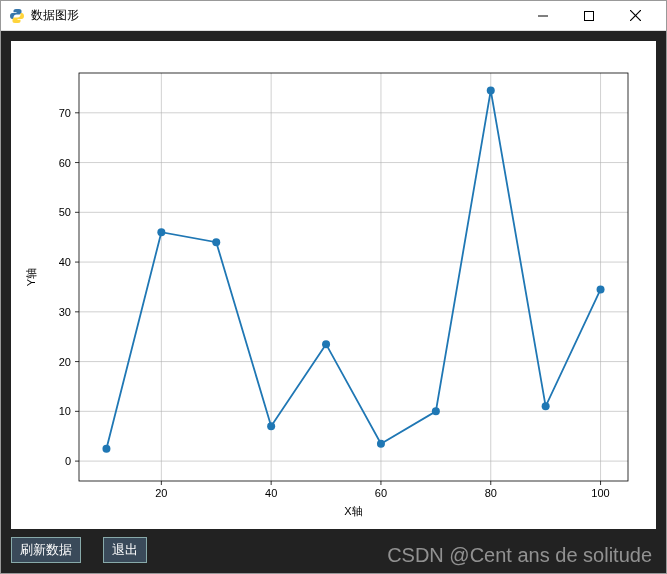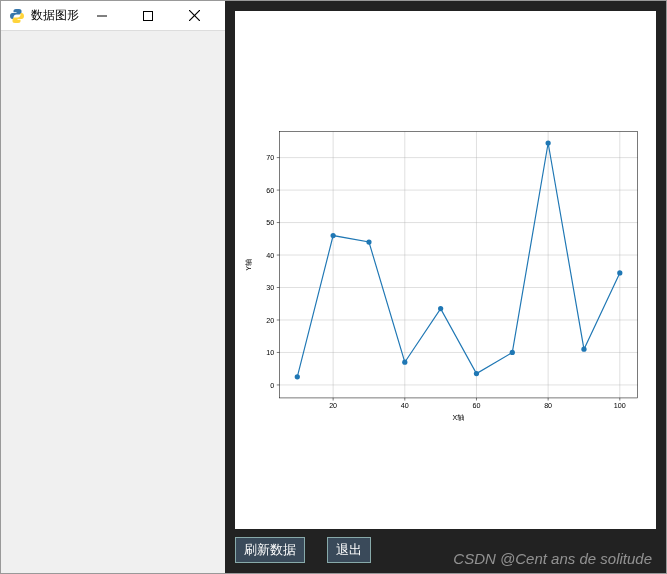--- a/index.html
+++ b/index.html
@@ -10,21 +10,21 @@
       font-family: "Microsoft YaHei", sans-serif;
       overflow: hidden;
       position: relative;
     }
     .window {
       width: 667px;
       height: 574px;
       background: #f0f0f0;
       border: 1px solid #999;
       display: flex;
-      flex-direction: row;
+      flex-direction: column;
     }
     .titlebar {
       height: 30px;
       background: #fff;
       display: flex;
       align-items: center;
       padding: 0 8px;
       border-bottom: 1px solid #ddd;
     }
     .titlebar .app-icon {
@@ -78,23 +78,22 @@
       font-size: 13px;
       padding: 3px 8px;
       cursor: pointer;
       font-family: inherit;
     }
     .watermark {
       position: absolute;
       bottom: 6px;
       right: 14px;
       color: rgba(220,220,220,0.6);
-      font-size: 15px;
+      font-size: 20px;
       pointer-events: none;
-      font-style: italic;
     }
     .axis-line { stroke: #000; stroke-width: 0.8; fill: none; }
     .grid-line { stroke: #b0b0b0; stroke-width: 0.6; }
     .tick-label { font-size: 11px; fill: #000; }
     .axis-label { font-size: 11px; fill: #000; }
     .data-line { stroke: #1f77b4; stroke-width: 1.8; fill: none; }
     .data-pt { fill: #1f77b4; }
   </style>
 </head>
 <body>

